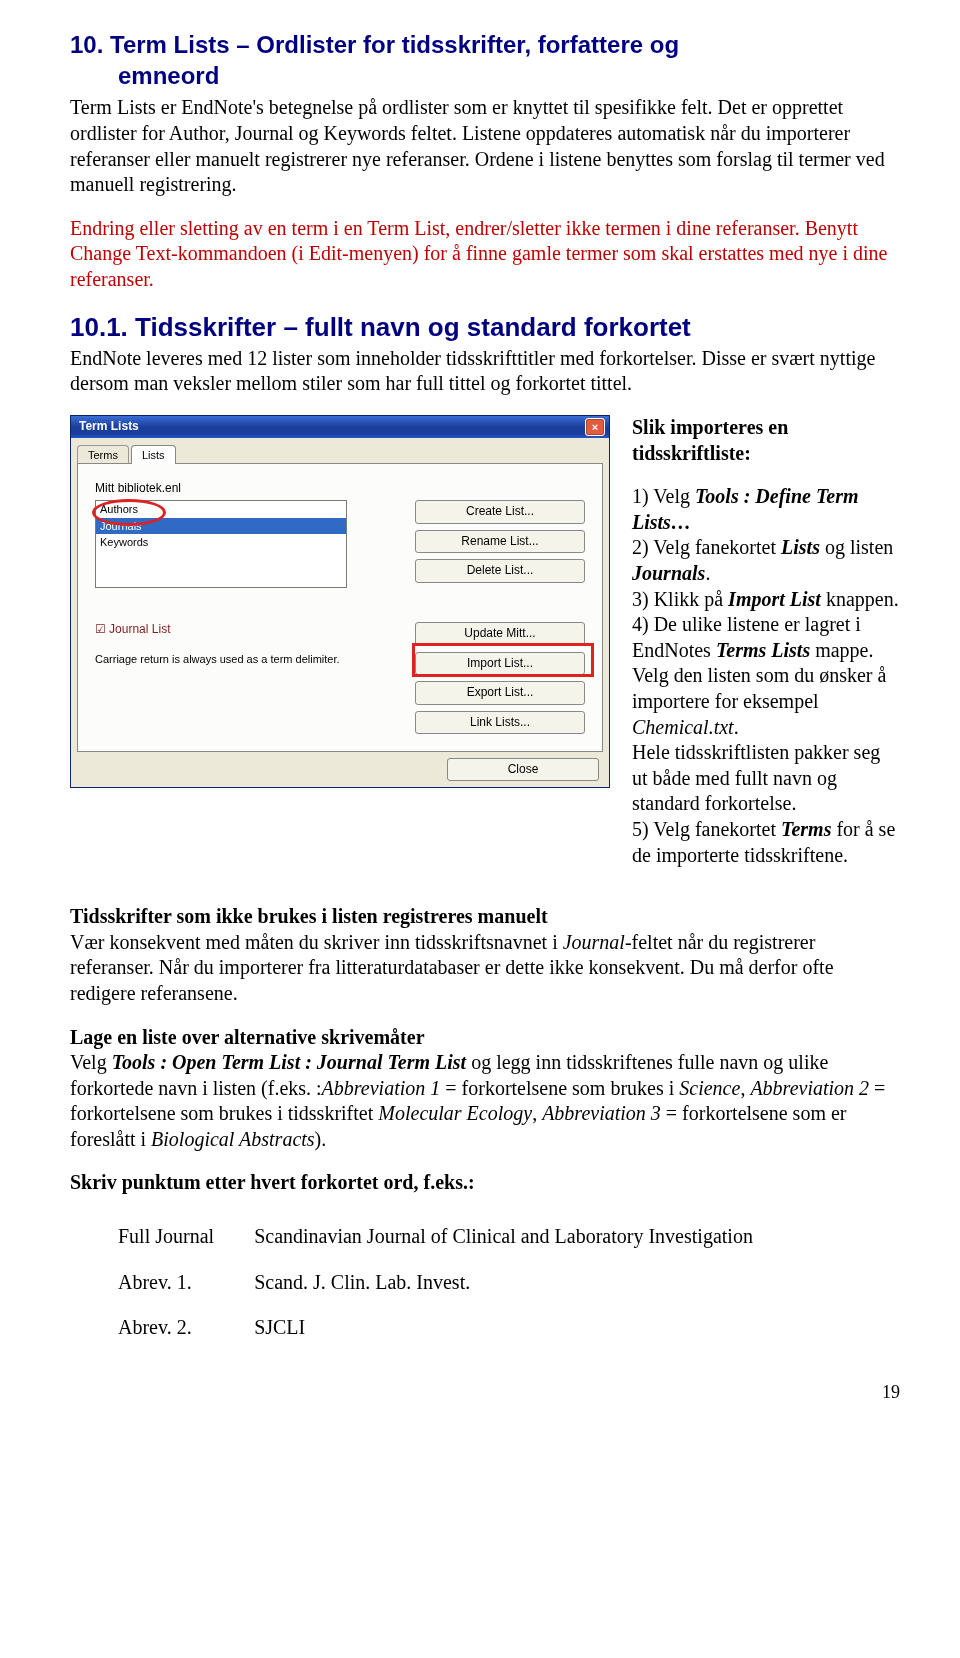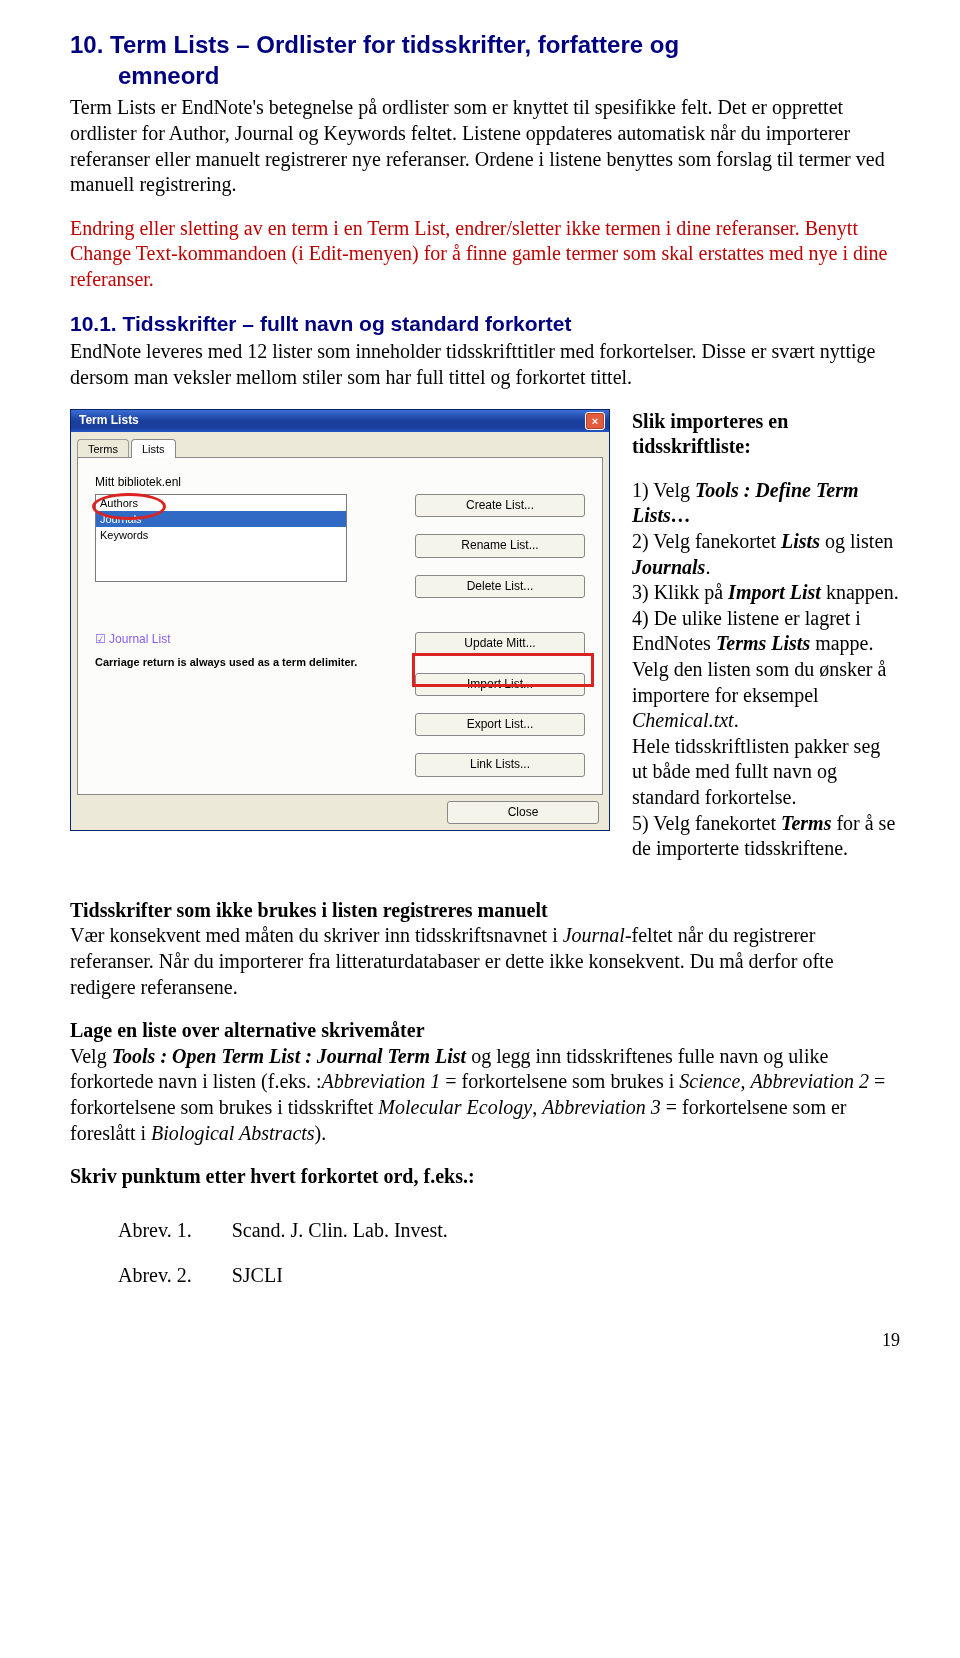--- a/index.html
+++ b/index.html
@@ -13,21 +13,21 @@
     box-sizing:border-box;
     line-height:1.28;
   }
   h2.sec{ font-family: Arial, Helvetica, sans-serif; font-weight:bold; color:#000080; font-size:24px; margin:0 0 4px 0; }
   h2.sec .indent2{ display:block; margin-left:48px;}
   p{margin:0 0 18px 0;}
   .red{color:#c00000;}
   .bold{font-weight:bold;}
   .italic{font-style:italic;}
   .bolditalic{font-weight:bold; font-style:italic;}
-  h3.sub{ font-family: Arial, Helvetica, sans-serif; font-weight:bold; color:#000080; font-size:21px; margin:0 0 2px 0;}
+  h3.sub{ font-family: Arial, Helvetica, sans-serif; font-weight:bold; color:#000080; font-size:26px; margin:0 0 2px 0;}
   .row{display:flex; gap:22px; align-items:flex-start;}
   .rightcol{flex:1; min-width:0;}
   .spacer-sm{height:18px;}
   .fig{width:540px; font-family: Tahoma, Arial, sans-serif; font-size:12px; color:#000;}
   .winframe{background:#ece9d8; border:1px solid #0a246a; border-top:none; padding:0 0 4px 0;}
   .titlebar{
     height:22px;
     background: linear-gradient(to bottom,#3b6ed5,#1a3e9c 50%,#1a3e9c 80%, #2456c7);
     color:#fff; display:flex; align-items:center; justify-content:space-between;
     padding:0 4px 0 8px; font-weight:bold; font-size:12px;
@@ -41,29 +41,29 @@
   .tabs{display:flex;gap:2px;padding:6px 6px 0 6px;}
   .tab{
     background:#ece9d8;border:1px solid #999;border-bottom:none;border-radius:4px 4px 0 0;
     padding:2px 10px;font-size:11px;position:relative;top:1px;
   }
   .tab.active{background:#fff;border-color:#888;z-index:2;}
   .pane{background:#fcfcfa;border:1px solid #888;margin:0 6px;padding:17px;position:relative;}
   .listbox{background:#fff;border:1px solid #7a7a7a;width:250px;height:86px;padding:0;overflow:hidden;}
   .lbitem{padding:1px 4px;font-size:11px;}
   .lbitem.sel{background:#316ac5;color:#fff;}
-  .btncol{display:flex;flex-direction:column;gap:17px;}
+  .btncol{display:flex;flex-direction:column;gap:6px;}
   .wbtn{
     background:#f5f4ea;border:1px solid #888;border-radius:3px;
     padding:3px 0;width:168px;text-align:center;font-size:12px;color:#000;
   }
   .paneflex{display:flex;gap:12px;justify-content:space-between;}
   .fieldset{border:1px solid #b5b2a3;margin-top:8px;padding:6px 8px 8px 8px;color:#888;}
   .fieldset legend{font-size:11px;padding:0 4px;}
-  .chk{color:#8b5cf6;}
+  .chk{color:#7f1d1d;}
   .closebar{display:flex;justify-content:flex-end;padding:6px 10px 2px 8px;}
   .wideclose{width:150px;}
   .redcircle1{
     position:absolute; left:14px; top:32px; width:48px; height:18px; border:3px solid #d22; border-radius:50%;
     pointer-events:none;
   }
   .redcircle2{
     position:absolute; left:14px; top:35px; width:68px; height:21px; border:3px solid #d22; border-radius:50%;
     pointer-events:none;
   }
@@ -126,21 +126,21 @@
             <div class="wbtn">Delete List...</div>
           </div>
         </div>
         <div class="redcircle2"></div>
       </div>
 
       <div class="pane stackpane lower">
         <div class="paneflex">
           <div style="flex:1;">
             <div class="chk">☑ <span>Journal List</span></div>
-            <div style="font-size:11px;margin-top:7px;font-weight:bold;">Carriage return is always used as a term delimiter.</div>
+            <div style="font-size:11px;margin-top:14px;">Carriage return is always used as a term delimiter.</div>
           </div>
           <div class="btncol">
             <div class="wbtn">Update Mitt...</div>
             <div class="wbtn">Import List...</div>
             <div class="wbtn">Export List...</div>
             <div class="wbtn">Link Lists...</div>
           </div>
         </div>
         <div class="redrect"></div>
       </div>
@@ -174,20 +174,24 @@
 
 <p>
   <span class="bold">Lage en liste over alternative skrivemåter</span><br>
   <span>Velg </span><span class="bolditalic">Tools : Open Term List : Journal Term List</span><span> og legg inn tidsskriftenes fulle navn og ulike forkortede navn i listen (f.eks. :</span><span class="italic">Abbreviation 1</span><span> = forkortelsene som brukes i </span><span class="italic">Science</span><span>,  </span><span class="italic">Abbreviation 2</span><span> = forkortelsene som brukes i tidsskriftet </span><span class="italic">Molecular Ecology</span><span>,  </span><span class="italic">Abbreviation 3</span><span> = forkortelsene som er foreslått i </span><span class="italic">Biological Abstracts</span><span>).</span>
 </p>
 
 <p class="bold">Skriv punktum etter hvert forkortet ord, f.eks.:</p>
 
 <div class="tbl">
   <div class="trow">
+    <div class="tcell">Full Journal</div>
+    <div class="tcell">Scandinavian Journal of Clinical and Laboratory Investigation</div>
+  </div>
+  <div class="trow">
     <div class="tcell">Abrev. 1.</div>
     <div class="tcell">Scand. J. Clin. Lab. Invest.</div>
   </div>
   <div class="trow">
     <div class="tcell">Abrev. 2.</div>
     <div class="tcell">SJCLI</div>
   </div>
 </div>
 
 <div class="pagenum">19</div>

